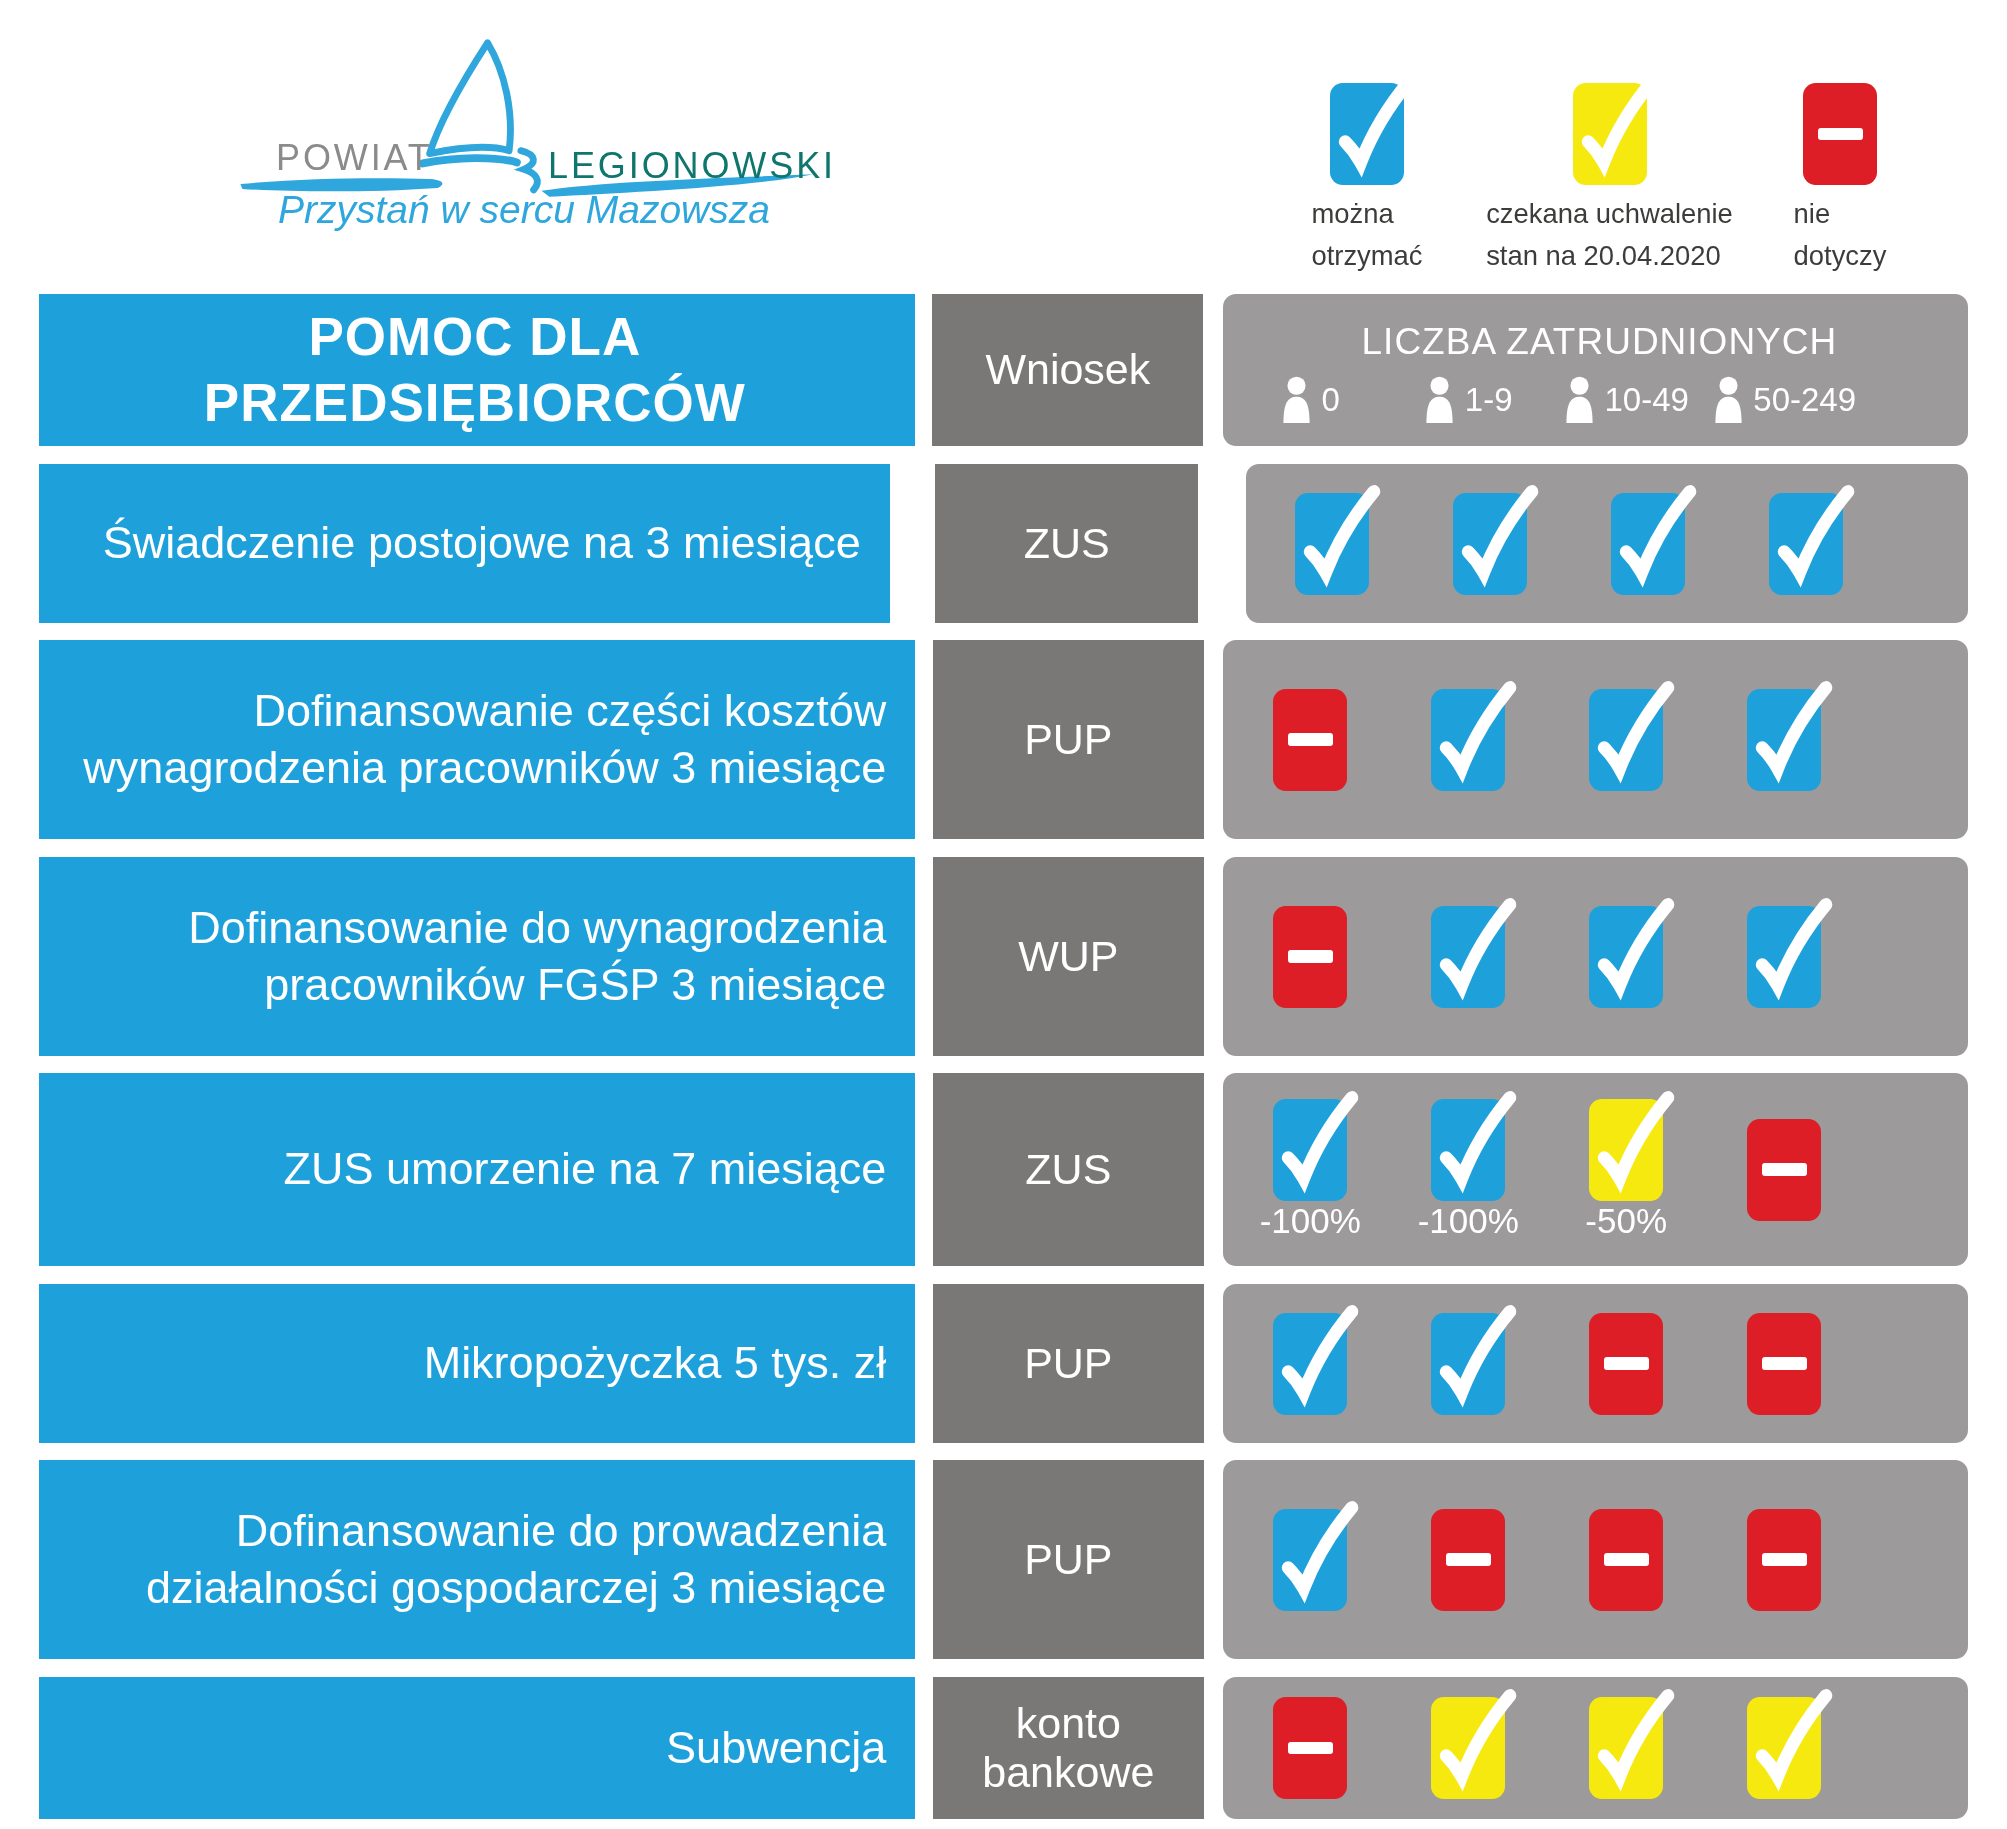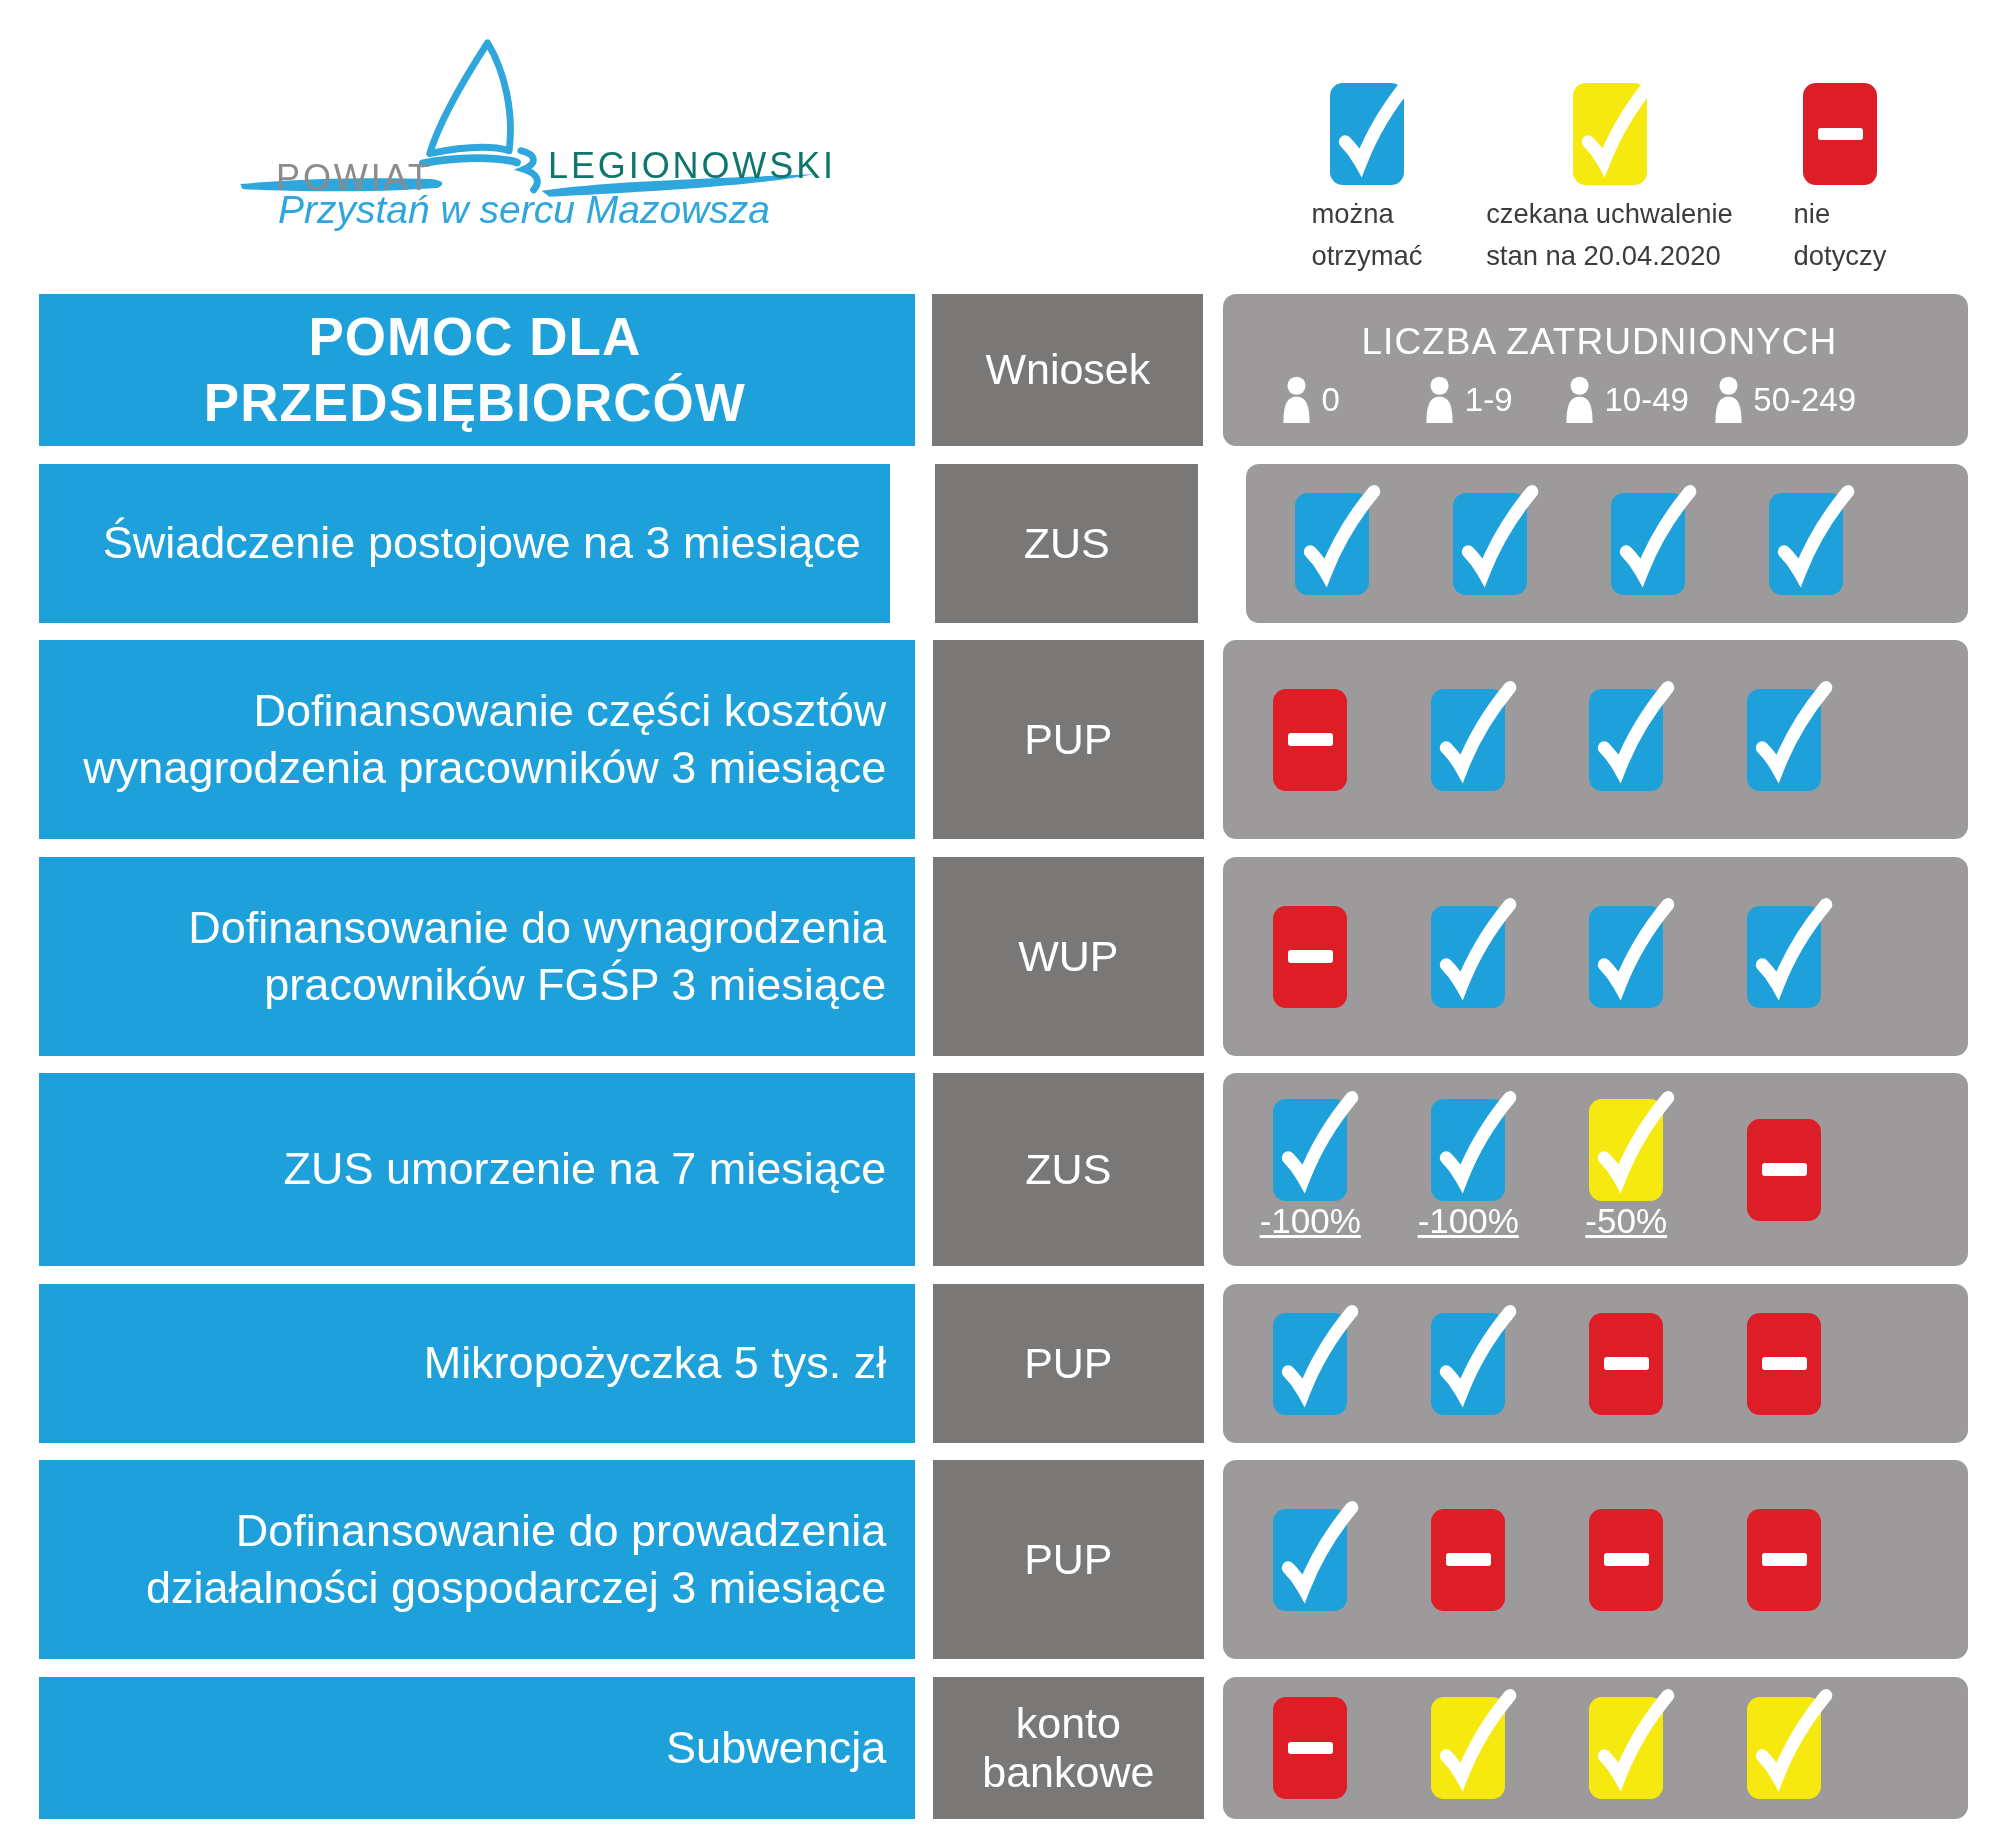--- a/index.html
+++ b/index.html
@@ -2,21 +2,21 @@
 <html><head>
 <meta charset="utf-8">
 <style>
   html,body{margin:0;padding:0;background:#ffffff;}
   .page{position:relative;width:2007px;height:1830px;background:#ffffff;overflow:hidden;
         font-family:"Liberation Sans",sans-serif;}
 
   
   .logo{position:absolute;left:211px;top:24.5px;width:657px;height:216px;}
   .logo svg.boat{position:absolute;left:0;top:0;width:657px;height:216px;}
-  .logo-left{position:absolute;left:65px;top:132px;font-size:36px;letter-spacing:2.9px;color:#8C8B8B;}
+  .logo-left{position:absolute;left:65px;top:112px;font-size:36px;letter-spacing:2.9px;color:#8C8B8B;}
   .logo-right{position:absolute;left:337px;top:120px;font-size:36px;letter-spacing:2.9px;color:#0f766e;}
   .tagline{position:absolute;left:67px;top:163px;width:549px;font-family:Liberation Sans, sans-serif;
            font-style:italic;font-size:39px;color:#2FA6DC;}
 
   
   .legend-item{position:absolute;top:83px;display:flex;flex-direction:column;align-items:center;}
   .li0{left:1259px;width:216px;}
   .li1{left:1470px;width:279px;}
   .li2{left:1759px;width:162px;}
   .legend-label{margin-top:8px;font-size:27.4px;line-height:42px;color:#3C3C3B;text-align:left;white-space:pre-line;}
@@ -36,21 +36,21 @@
               justify-content:flex-end;text-align:right;padding-right:29px;box-sizing:border-box;
               font-size:45px;line-height:1.25;white-space:pre-line;}
   .cell-label.title{justify-content:center;text-align:center;padding-right:4px;
                     font-size:53px;font-weight:bold;letter-spacing:1px;}
   .cell-app{width:284px;margin-left:17.6px;background:var(--gdark);color:#fff;display:flex;
             align-items:center;justify-content:center;text-align:center;font-size:43px;
             line-height:1.15;white-space:pre-line;}
   .cell-icons{width:780px;margin-left:19.6px;background:var(--glight);display:flex;
               align-items:center;padding-left:7.8px;box-sizing:border-box;border-radius:13px;}
   .icon-col{width:158px;display:flex;flex-direction:column;align-items:center;justify-content:center;}
-  .note{color:#fff;font-size:35px;margin-top:0;text-decoration:underline;}
+  .note{color:#fff;font-size:35px;margin-top:0;}
 
   
   .cell-icons.hdr{flex-direction:column;align-items:stretch;justify-content:center;padding:0 0 0 7.8px;}
   .emp-title{color:#fff;font-size:37px;letter-spacing:1px;text-align:center;margin:3.9px 0 13.7px 0;}
   .emp-row{display:flex;}
   .emp-col{width:158px;display:flex;align-items:center;justify-content:center;}
   .emp-col .num{color:#fff;font-size:33px;margin-left:8.8px;}
 
   
   .sq{width:74px;height:102px;border-radius:12.7px;position:relative;display:flex;

